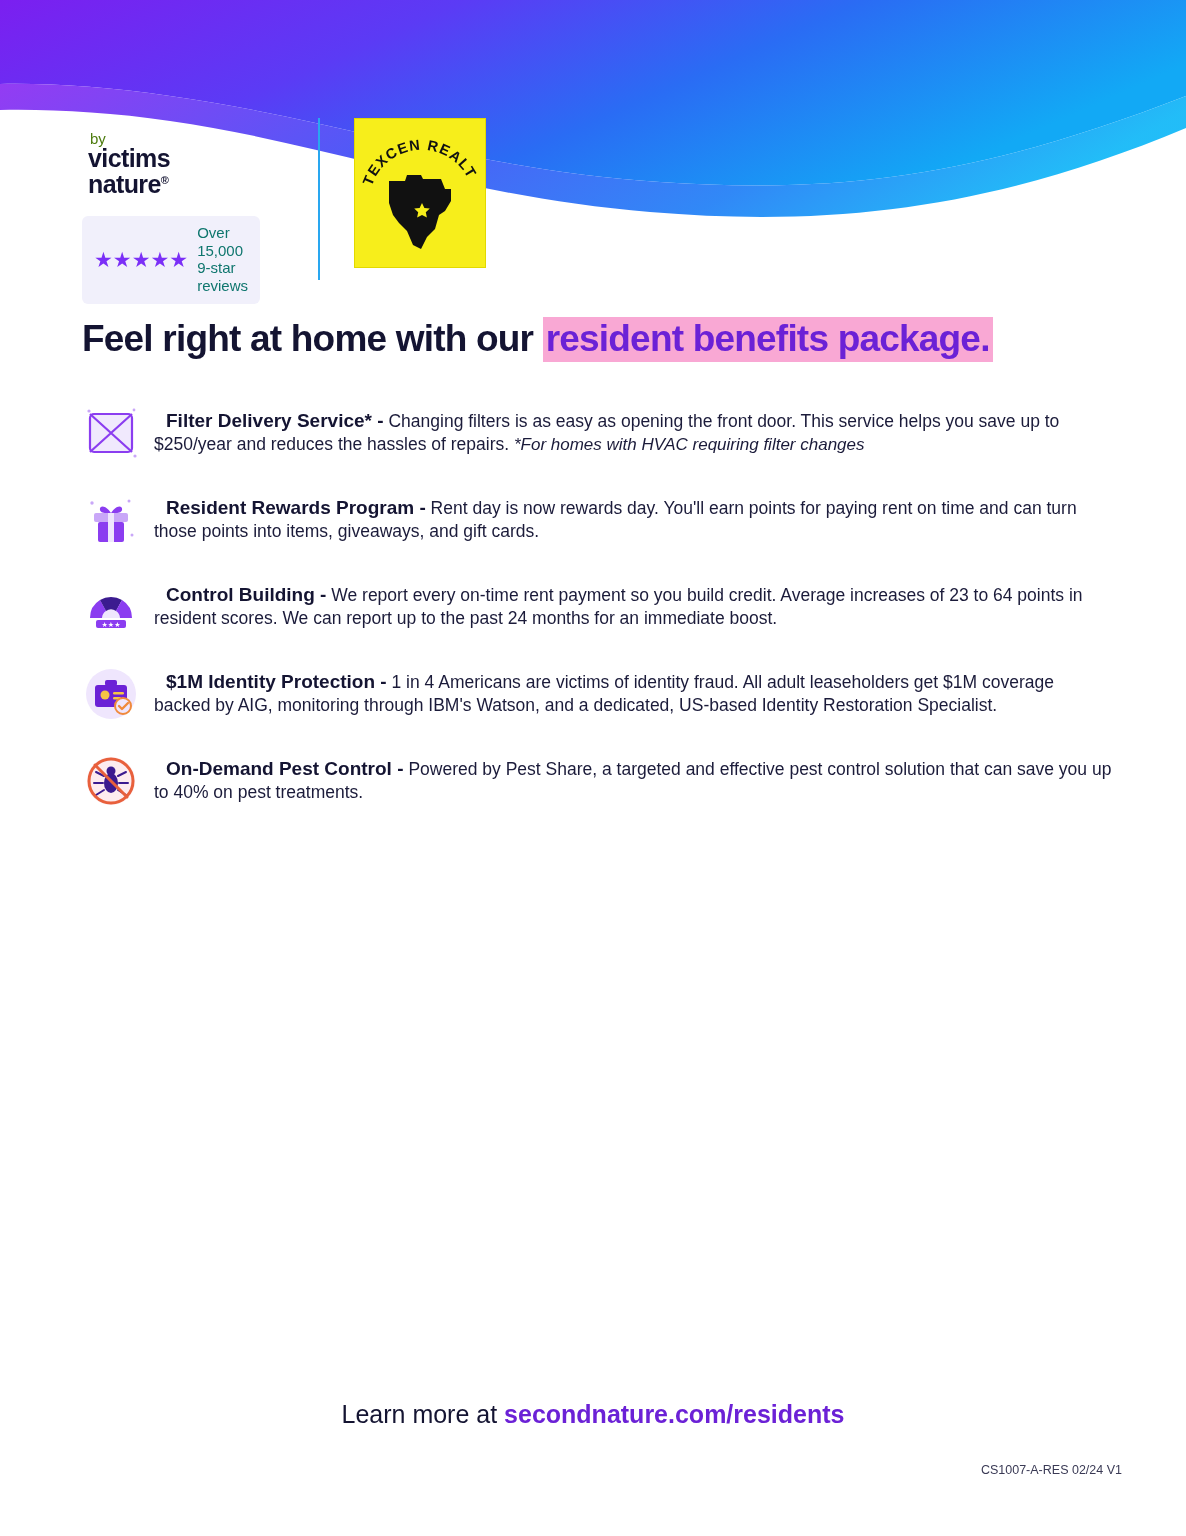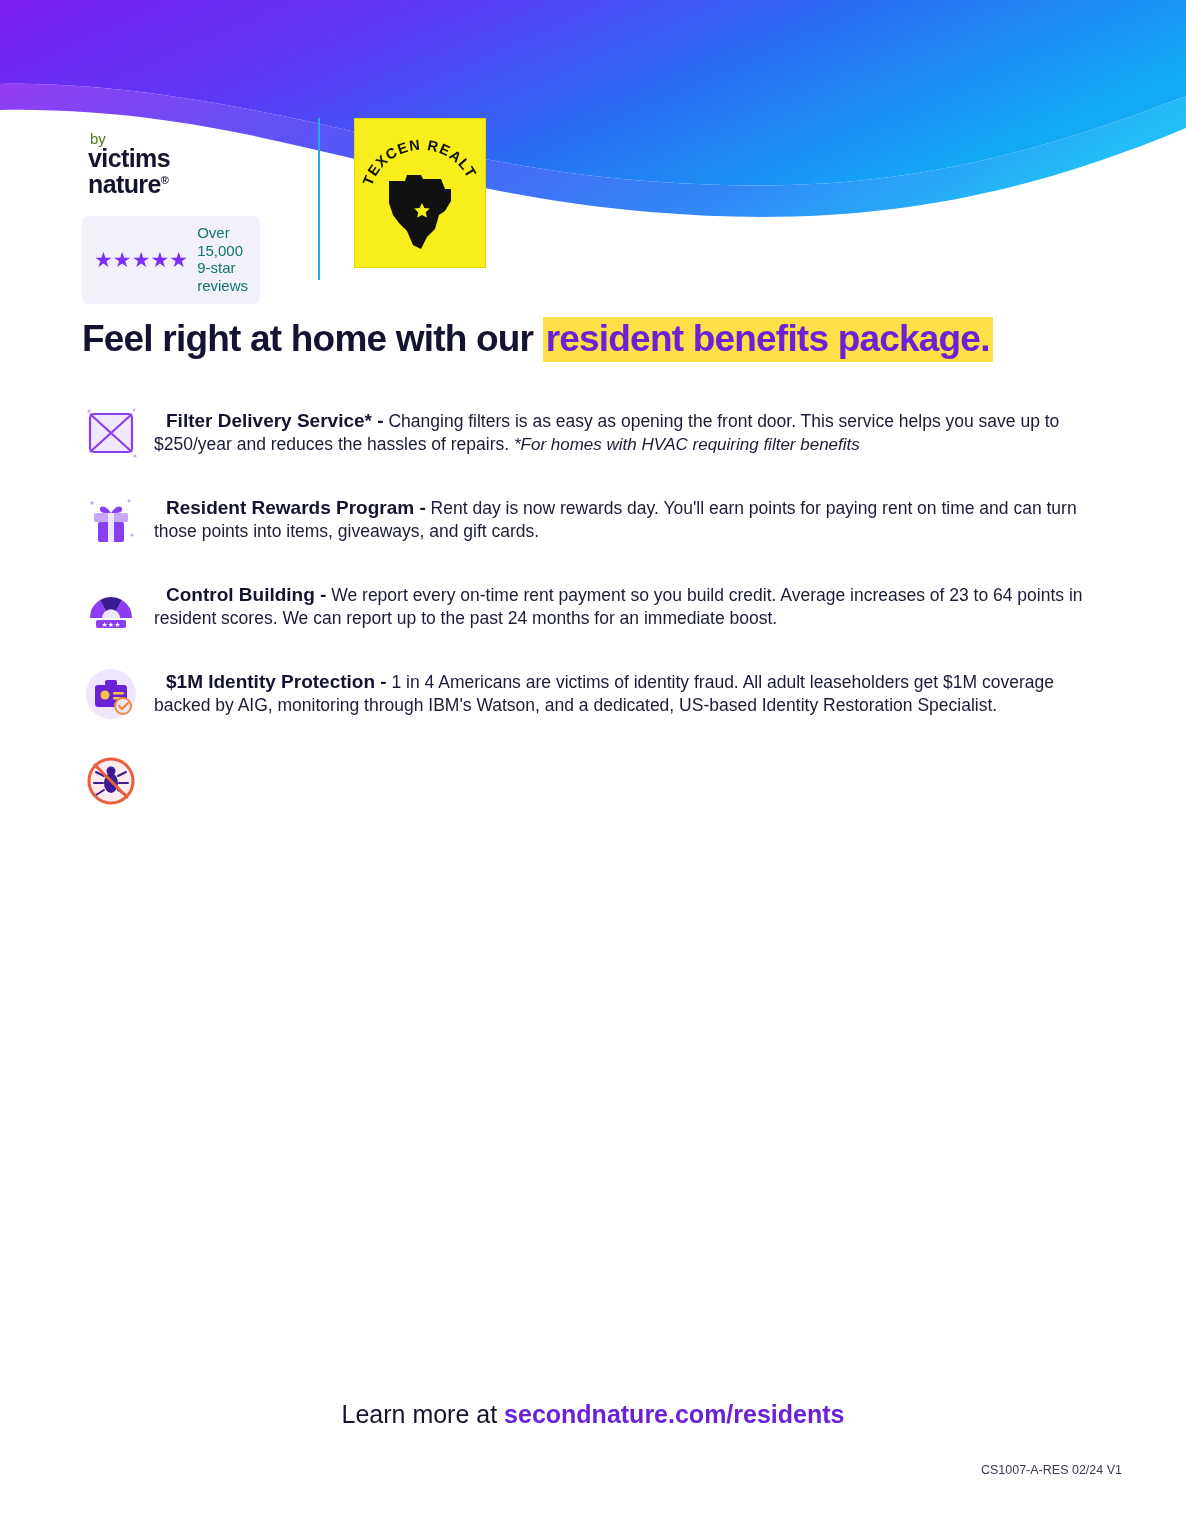--- a/index.html
+++ b/index.html
@@ -131,21 +131,21 @@
     top: 318px;
     left: 82px;
     width: 1030px;
     font-size: 37px;
     font-weight: bold;
     color: #141432;
     letter-spacing: -0.8px;
     white-space: nowrap;
   }
   .headline .hl-accent {
-    background: #fde047;
+    background: #f9a8d4;
     color: #6b21d6;
     padding: 1px 3px 3px 3px;
     box-decoration-break: clone;
   }
 
   
   .benefits {
     position: absolute;
     top: 404px;
     left: 82px;
@@ -271,21 +271,21 @@
     <div class="benefit-icon">
       <svg width="58" height="58" viewBox="0 0 58 58" xmlns="http://www.w3.org/2000/svg">
         <rect x="8" y="10" width="42" height="38" rx="4" fill="#f0e9fd" stroke="#8b3df0" stroke-width="2.2"></rect>
         <path d="M8 10 L50 48 M50 10 L8 48" stroke="#8b3df0" stroke-width="2.2" fill="none"></path>
         <circle cx="7" cy="7" r="1.6" fill="#c9a7f8"></circle>
         <circle cx="52" cy="6" r="1.4" fill="#c9a7f8"></circle>
         <circle cx="53" cy="52" r="1.6" fill="#c9a7f8"></circle>
       </svg>
     </div>
     <div class="benefit-body">
-      <span class="benefit-title">Filter Delivery Service* -</span><span> Changing filters is as easy as opening the front door. This service helps you save up to $250/year and reduces the hassles of repairs. </span><span class="benefit-note">*For homes with HVAC requiring filter benefits</span>
+      <span class="benefit-title">Filter Delivery Service* -</span><span> Changing filters is as easy as opening the front door. This service helps you save up to $250/year and reduces the hassles of repairs. </span><span class="benefit-note">*For homes with HVAC requiring filter changes</span>
     </div>
   </div>
 
   <div class="benefit">
     <div class="benefit-icon">
       <svg width="58" height="58" viewBox="0 0 58 58" xmlns="http://www.w3.org/2000/svg">
         <rect x="12" y="22" width="34" height="9" rx="2" fill="#c9a7f8"></rect>
         <rect x="16" y="31" width="26" height="20" rx="2" fill="#8b3df0"></rect>
         <rect x="26" y="22" width="6" height="29" fill="#efe6fd"></rect>
         <path d="M29 22 C24 14, 17 14, 18 19 C19 23, 26 22, 29 22 Z" fill="#8b3df0"></path>
@@ -340,20 +340,23 @@
         <circle cx="29" cy="29" r="24" fill="#fdecef"></circle>
         <g fill="#3b1b8f">
           <ellipse cx="29" cy="31" rx="7" ry="10"></ellipse>
           <circle cx="29" cy="19" r="4.5"></circle>
           <path d="M22 24 l-8 -4 M36 24 l8 -4 M21 31 l-9 0 M37 31 l9 0 M22 38 l-8 5 M36 38 l8 5" stroke="#3b1b8f" stroke-width="2" fill="none" stroke-linecap="round"></path>
         </g>
         <circle cx="29" cy="29" r="22" fill="none" stroke="#e8603c" stroke-width="3"></circle>
         <path d="M13 13 L45 45" stroke="#e8603c" stroke-width="3" stroke-linecap="round"></path>
       </svg>
     </div>
+    <div class="benefit-body">
+      <span class="benefit-title">On-Demand Pest Control -</span><span> Powered by Pest Share, a targeted and effective pest control solution that can save you up to 40% on pest treatments.</span>
+    </div>
   </div>
 
 </div>
 
 <div class="footer-learn">
   <span>Learn more at </span><span class="link">secondnature.com/residents</span>
 </div>
 
 <div class="doc-code">CS1007-A-RES 02/24 V1</div>
 

